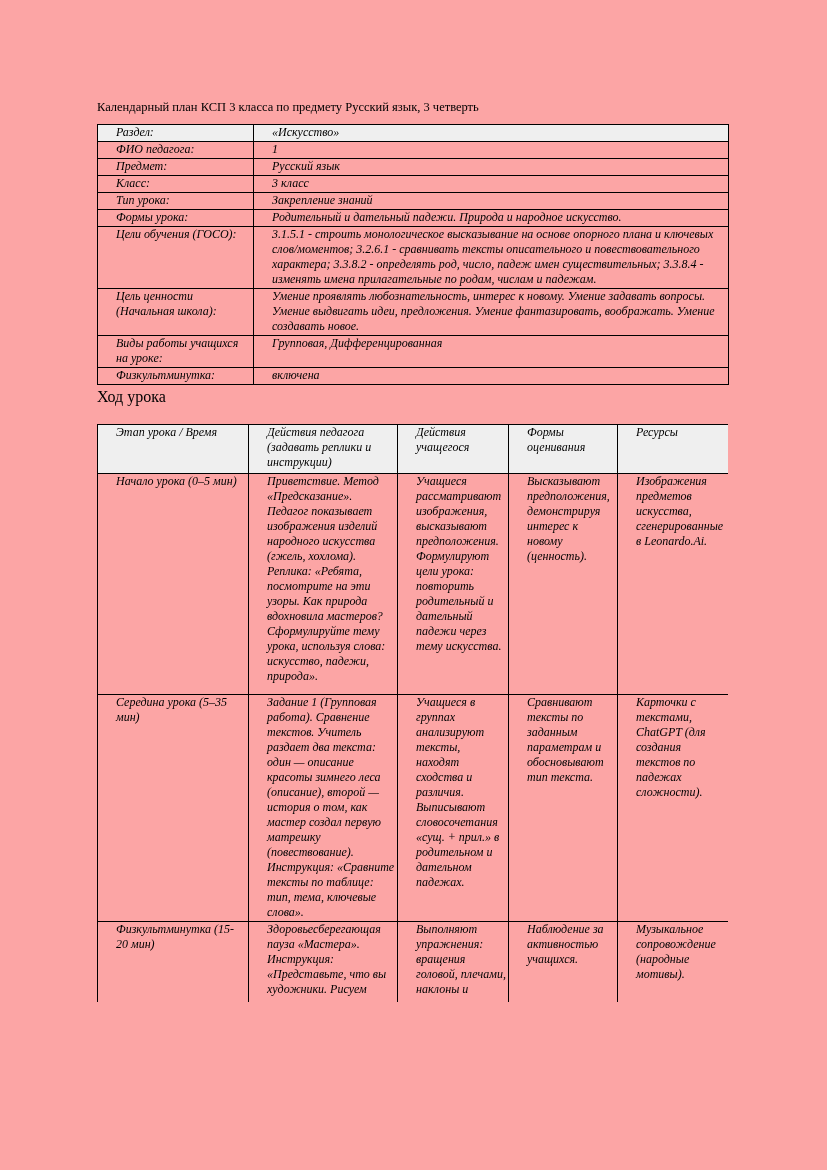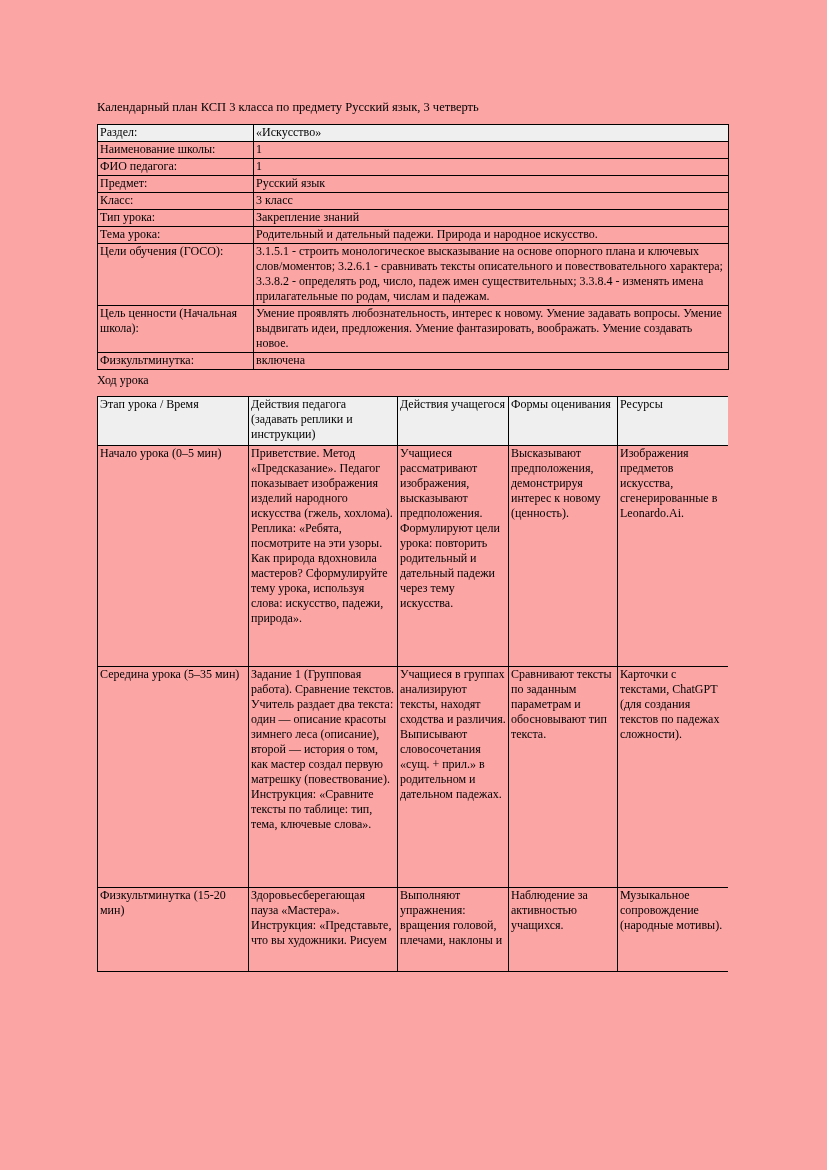--- a/index.html
+++ b/index.html
@@ -29,32 +29,33 @@
   }
   table {
     border-collapse: collapse;
     table-layout: fixed;
     width: 631px;
     font-size: 12px;
     line-height: 15px;
   }
   td, th {
     border: 1px solid #000000;
-    padding: 0 2px 1px 2px;
+    padding: 0 2px 1px 18px;
     vertical-align: top;
     text-align: left;
     font-weight: normal;
     overflow: hidden;
     word-wrap: break-word;
+    font-style: italic;
   }
   .shaded { background: #efefef; }
   .section-heading {
-    font-size: 12px;
+    font-size: 16px;
     font-weight: normal;
-    margin: 3px 0 8px 0;
+    margin: 3px 0 18px 0;
   }
   .lesson-wrap {
     height: 578px;
     overflow: hidden;
   }
   .lesson-table thead th { height: 49px; }
   .lesson-table tr.row-0 td { height: 221px; }
   .lesson-table tr.row-1 td { height: 221px; }
   .lesson-table tr.row-2 td { height: 84px; }
 </style>
@@ -70,50 +71,50 @@
       <colgroup>
           <col style="width:156px">
           <col style="width:475px">
         </colgroup>
       <tbody>
         <tr class="shaded">
           <td>Раздел:</td>
           <td>«Искусство»</td>
         </tr>
         <tr>
-          <td>Наименование школы:</td>
-          <td>1</td>
-        </tr>
-        <tr>
           <td>ФИО педагога:</td>
           <td>1</td>
         </tr>
         <tr>
           <td>Предмет:</td>
           <td>Русский язык</td>
         </tr>
         <tr>
           <td>Класс:</td>
           <td>3 класс</td>
         </tr>
         <tr>
           <td>Тип урока:</td>
           <td>Закрепление знаний</td>
         </tr>
         <tr>
-          <td>Тема урока:</td>
+          <td>Формы урока:</td>
           <td>Родительный и дательный падежи. Природа и народное искусство.</td>
         </tr>
         <tr>
           <td>Цели обучения (ГОСО):</td>
           <td>3.1.5.1 - строить монологическое высказывание на основе опорного плана и ключевых слов/моментов; 3.2.6.1 - сравнивать тексты описательного и повествовательного характера; 3.3.8.2 - определять род, число, падеж имен существительных; 3.3.8.4 - изменять имена прилагательные по родам, числам и падежам.</td>
         </tr>
         <tr>
           <td>Цель ценности (Начальная школа):</td>
           <td>Умение проявлять любознательность, интерес к новому. Умение задавать вопросы. Умение выдвигать идеи, предложения. Умение фантазировать, воображать. Умение создавать новое.</td>
+        </tr>
+        <tr>
+          <td>Виды работы учащихся на уроке:</td>
+          <td>Групповая, Дифференцированная</td>
         </tr>
         <tr>
           <td>Физкультминутка:</td>
           <td>включена</td>
         </tr>
       </tbody>
     </table>
 
     <p class="section-heading">Ход урока</p>
 

